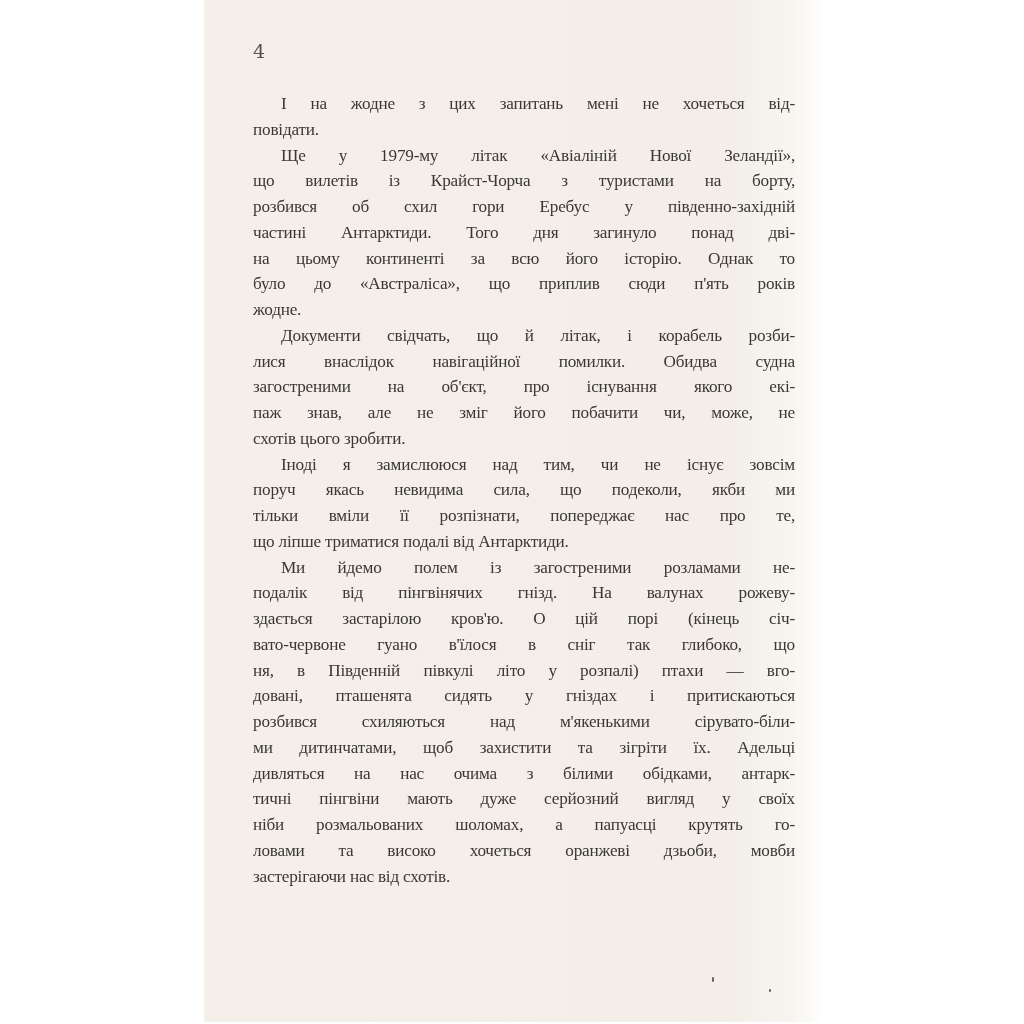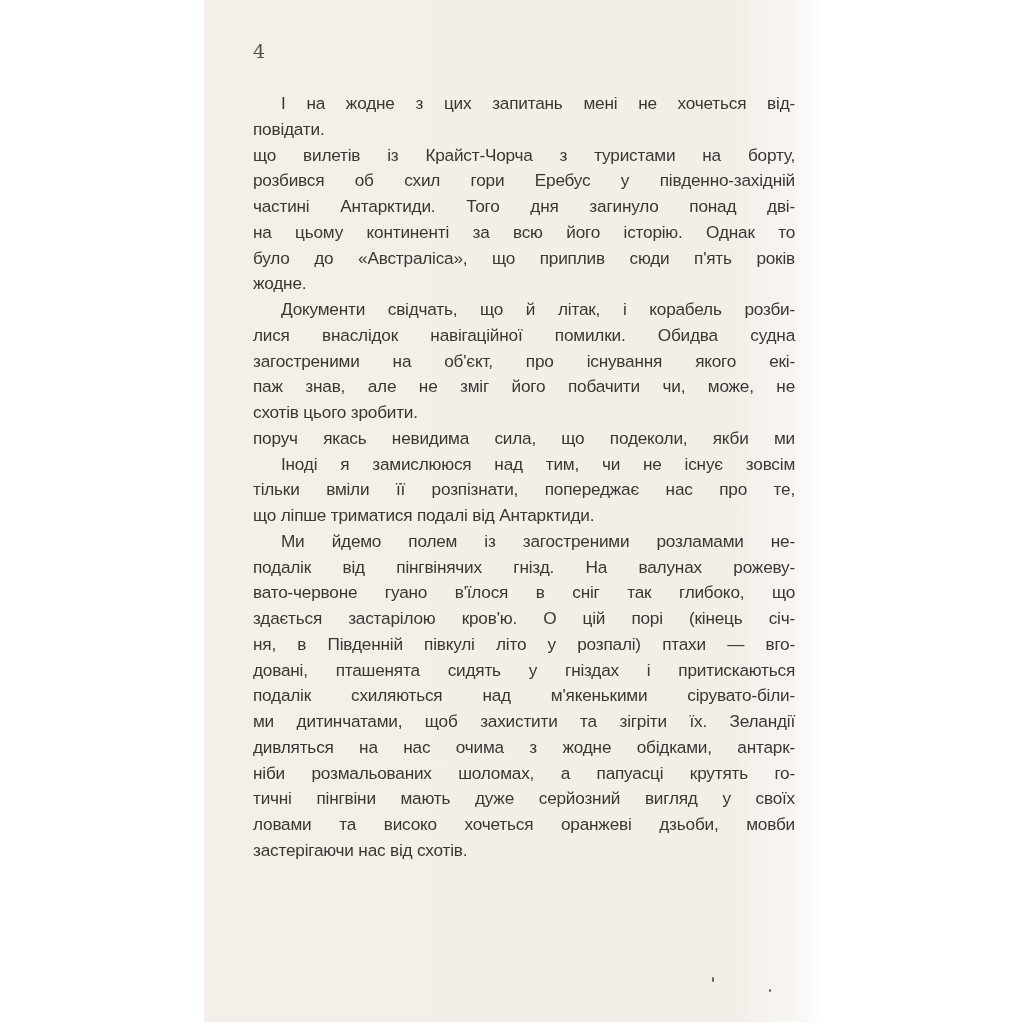--- a/index.html
+++ b/index.html
@@ -25,21 +25,21 @@
     font-family: "DejaVu Serif", serif;
     font-size: 19px;
     color: #55504a;
     line-height: 22px;
   }
   .text-block {
     position: absolute;
     left: 49px;
     top: 91px;
     width: 542px;
-    font-family: Liberation Sans, sans-serif;
+    font-family: Liberation Serif, serif;
     font-size: 17.2px;
     color: #3b3733;
     letter-spacing: -0.2px;
   }
   .line {
     display: block;
     height: 25.75px;
     line-height: 25.75px;
     white-space: nowrap;
     text-align: justify;
@@ -65,55 +65,56 @@
   <div class="page-number">4</div>
 
   <div class="text-block">
 
     <div>
       <span class="line indent">І на жодне з цих запитань мені не хочеться від-</span>
       <span class="line last">повідати.</span>
     </div>
 
     <div>
+      <span class="line indent">Ще у 1979-му літак «Авіаліній Нової Зеландії»,</span>
       <span class="line">що вилетів із Крайст-Чорча з туристами на борту,</span>
       <span class="line">розбився об схил гори Еребус у південно-західній</span>
       <span class="line">частині Антарктиди. Того дня загинуло понад дві-</span>
       <span class="line">на цьому континенті за всю його історію. Однак то</span>
       <span class="line">було до «Австраліса», що приплив сюди п'ять років</span>
       <span class="line last">жодне.</span>
     </div>
 
     <div>
       <span class="line indent">Документи свідчать, що й літак, і корабель розби-</span>
       <span class="line">лися внаслідок навігаційної помилки. Обидва судна</span>
       <span class="line">загостреними на об'єкт, про існування якого екі-</span>
       <span class="line">паж знав, але не зміг його побачити чи, може, не</span>
       <span class="line last">схотів цього зробити.</span>
     </div>
 
     <div>
+      <span class="line indent">Іноді я замислююся над тим, чи не існує зовсім</span>
       <span class="line">поруч якась невидима сила, що подеколи, якби ми</span>
-      <span class="line indent">Іноді я замислююся над тим, чи не існує зовсім</span>
       <span class="line">тільки вміли її розпізнати, попереджає нас про те,</span>
       <span class="line last">що ліпше триматися подалі від Антарктиди.</span>
     </div>
 
     <div>
       <span class="line indent">Ми йдемо полем із загостреними розламами не-</span>
       <span class="line">подалік від пінгвінячих гнізд. На валунах рожеву-</span>
+      <span class="line">здається застарілою кров'ю. О цій порі (кінець січ-</span>
       <span class="line">вато-червоне гуано в'їлося в сніг так глибоко, що</span>
-      <span class="line">здається застарілою кров'ю. О цій порі (кінець січ-</span>
       <span class="line">ня, в Південній півкулі літо у розпалі) птахи — вго-</span>
       <span class="line">довані, пташенята сидять у гніздах і притискаються</span>
-      <span class="line">подалік схиляються над м'якенькими сірувато-біли-</span>
-      <span class="line">ми дитинчатами, щоб захистити та зігріти їх. Зеландії</span>
-      <span class="line">дивляться на нас очима з жодне обідками, антарк-</span>
+      <span class="line">розбився схиляються над м'якенькими сірувато-біли-</span>
+      <span class="line">ми дитинчатами, щоб захистити та зігріти їх. Адельці</span>
+      <span class="line">дивляться на нас очима з білими обідками, антарк-</span>
+      <span class="line">тичні пінгвіни мають дуже серйозний вигляд у своїх</span>
       <span class="line">ніби розмальованих шоломах, а папуасці крутять го-</span>
-      <span class="line">тичні пінгвіни мають дуже серйозний вигляд у своїх</span>
       <span class="line">ловами та високо хочеться оранжеві дзьоби, мовби</span>
       <span class="line last">застерігаючи нас від схотів.</span>
     </div>
   </div>
 
   <div class="speck" style="left:508px; top:977px; width:2px; height:5px;"></div>
   <div class="speck" style="left:565px; top:989px; width:2px; height:3px;"></div>
 </div>
 
 </body></html>

